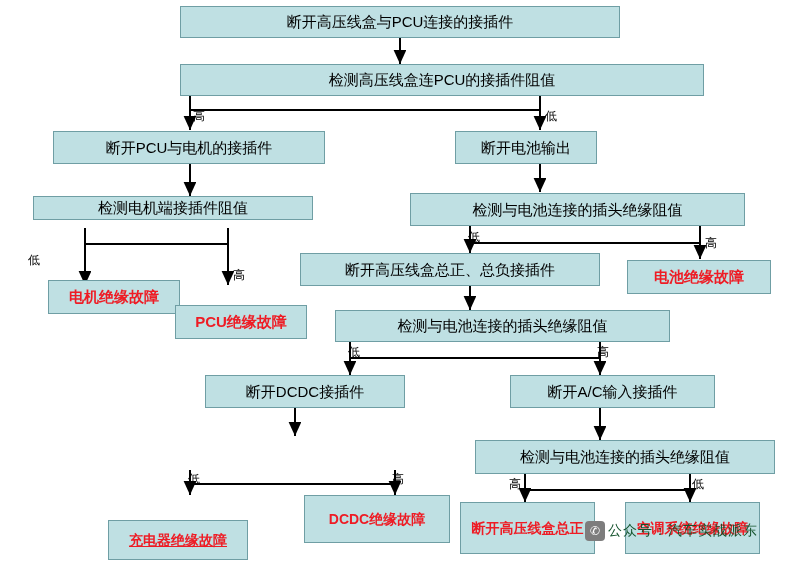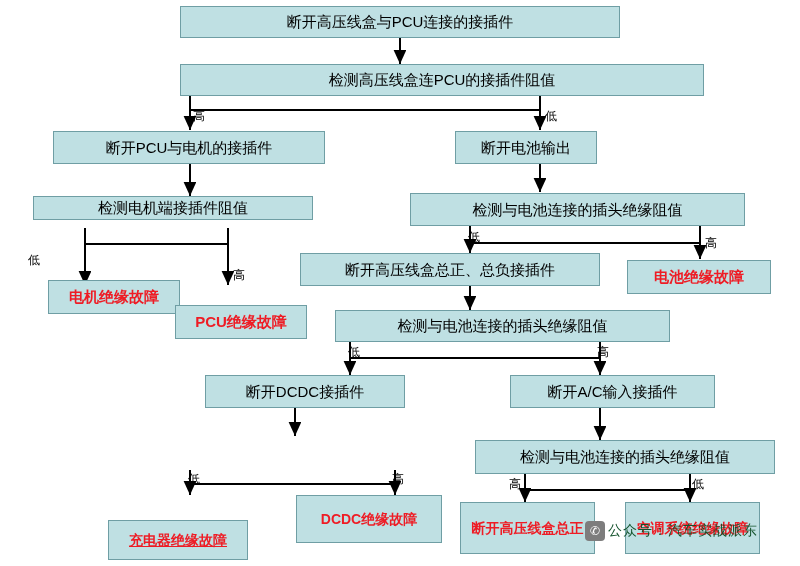--- a/index.html
+++ b/index.html
@@ -147,21 +147,21 @@
   <div class="node fault" style="left:627px;top:260px;width:144px;height:34px;">电池绝缘故障</div>
 
   <div class="node" style="left:335px;top:310px;width:335px;height:32px;">检测与电池连接的插头绝缘阻值</div>
 
   <div class="node" style="left:205px;top:375px;width:200px;height:33px;">断开DCDC接插件</div>
   <div class="node" style="left:510px;top:375px;width:205px;height:33px;">断开A/C输入接插件</div>
 
   <div class="node" style="left:475px;top:440px;width:300px;height:34px;">检测与电池连接的插头绝缘阻值</div>
 
   <div class="node fault small" style="left:108px;top:520px;width:140px;height:40px;text-decoration:underline;">充电器绝缘故障</div>
-  <div class="node fault small" style="left:296px;top:495px;width:146px;height:48px;">DCDC绝缘故障</div>
+  <div class="node fault small" style="left:304px;top:495px;width:146px;height:48px;">DCDC绝缘故障</div>
   <div class="node fault small" style="left:460px;top:502px;width:135px;height:52px;">断开高压线盒总正</div>
   <div class="node fault small" style="left:625px;top:502px;width:135px;height:52px;">空调系统绝缘故障</div>
 
   <div class="label" style="left:193px;top:108px;">高</div>
   <div class="label" style="left:545px;top:108px;">低</div>
   <div class="label" style="left:28px;top:252px;">低</div>
   <div class="label" style="left:233px;top:267px;">高</div>
   <div class="label" style="left:468px;top:229px;">低</div>
   <div class="label" style="left:705px;top:235px;">高</div>
   <div class="label" style="left:348px;top:344px;">低</div>

